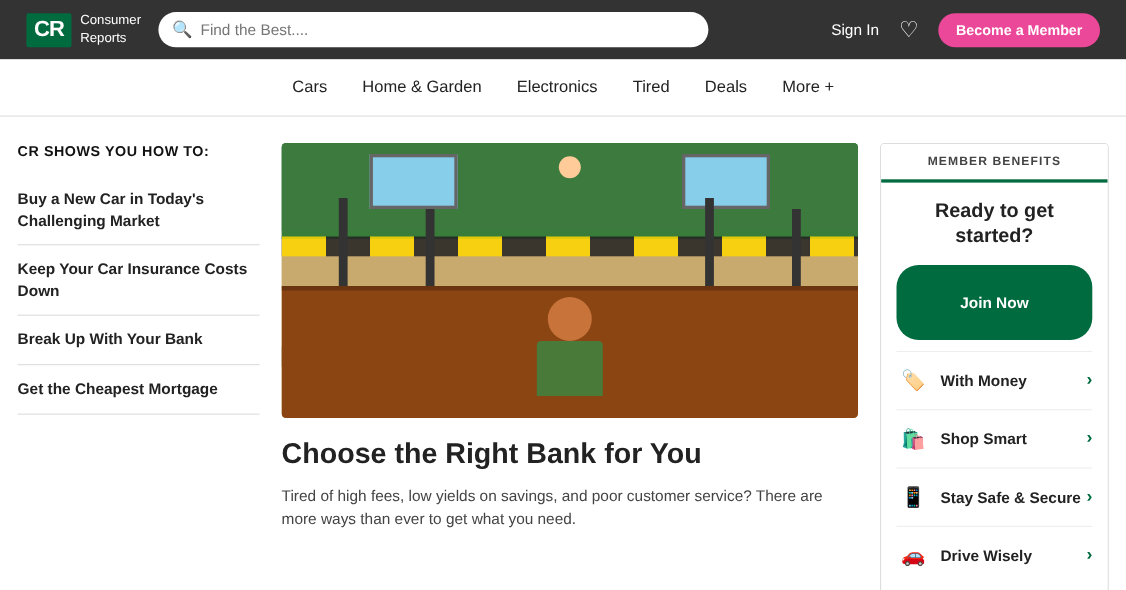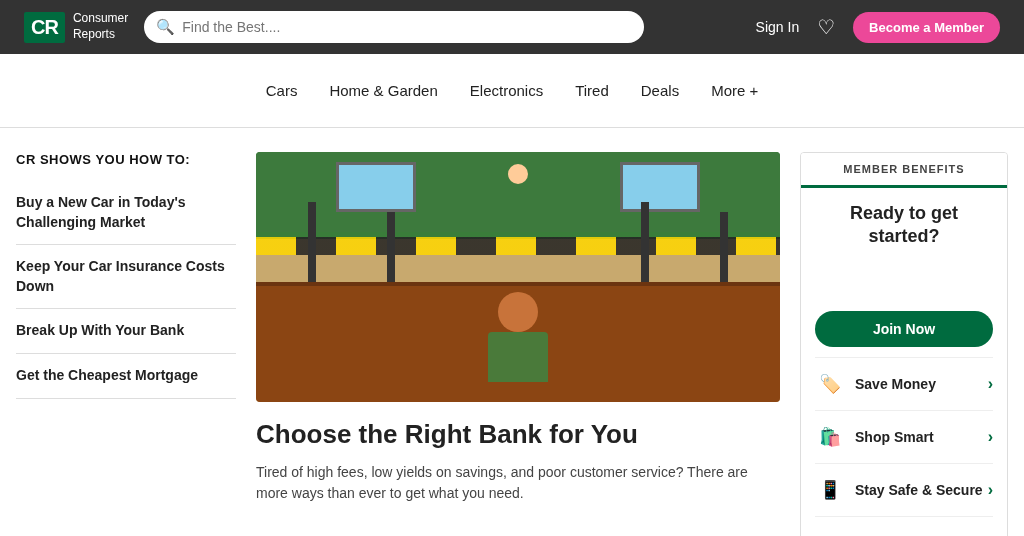--- a/index.html
+++ b/index.html
@@ -81,21 +81,21 @@
       font-weight: bold;
       cursor: pointer;
       white-space: nowrap;
     }
 
     
     .nav {
       border-bottom: 1px solid #ddd;
       display: flex;
       justify-content: center;
-      padding: 14px 24px;
+      padding: 3px 24px;
       gap: 32px;
       background: #fff;
     }
     .nav a {
       text-decoration: none;
       color: #222;
       font-size: 15px;
       padding: 14px 0;
       display: block;
       cursor: pointer;
@@ -277,27 +277,26 @@
       font-size: 18px;
       font-weight: 700;
       line-height: 1.3;
       margin-bottom: 14px;
     }
     .join-btn {
       background: #006B3F;
       color: #fff;
       border: none;
       border-radius: 20px;
-      padding: 10px 24px;
+      padding: 26px 24px;
       font-size: 14px;
       font-weight: bold;
       cursor: pointer;
       width: 100%;
       margin-bottom: 10px;
-      margin-top: 48px;
     }
     .benefit-list {
       list-style: none;
       text-align: left;
     }
     .benefit-list li {
       display: flex;
       align-items: center;
       justify-content: space-between;
       padding: 10px 0;
@@ -400,21 +399,21 @@
 
   <aside class="sidebar-right">
     <div class="member-benefits-header">MEMBER BENEFITS</div>
     <div class="member-benefits-body">
       <div class="ready-text">Ready to get started?</div>
       <button class="join-btn">Join Now</button>
       <ul class="benefit-list">
       <li>
             <div class="benefit-item-left">
               <span class="benefit-icon">🏷️</span>
-              <span class="benefit-label">Save Money</span>
+              <span class="benefit-label">With Money</span>
             </div>
             <span class="chevron-right">›</span>
           </li>
           <li>
             <div class="benefit-item-left">
               <span class="benefit-icon">🛍️</span>
               <span class="benefit-label">Shop Smart</span>
             </div>
             <span class="chevron-right">›</span>
           </li>

